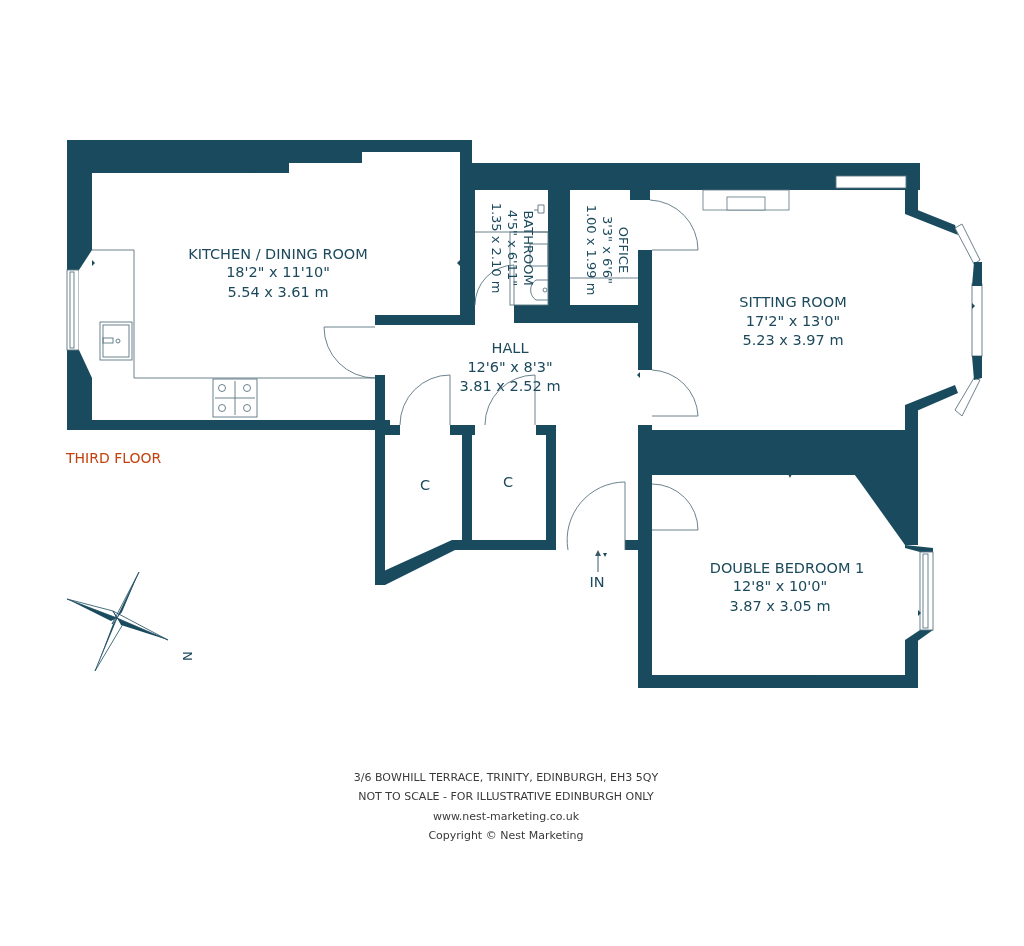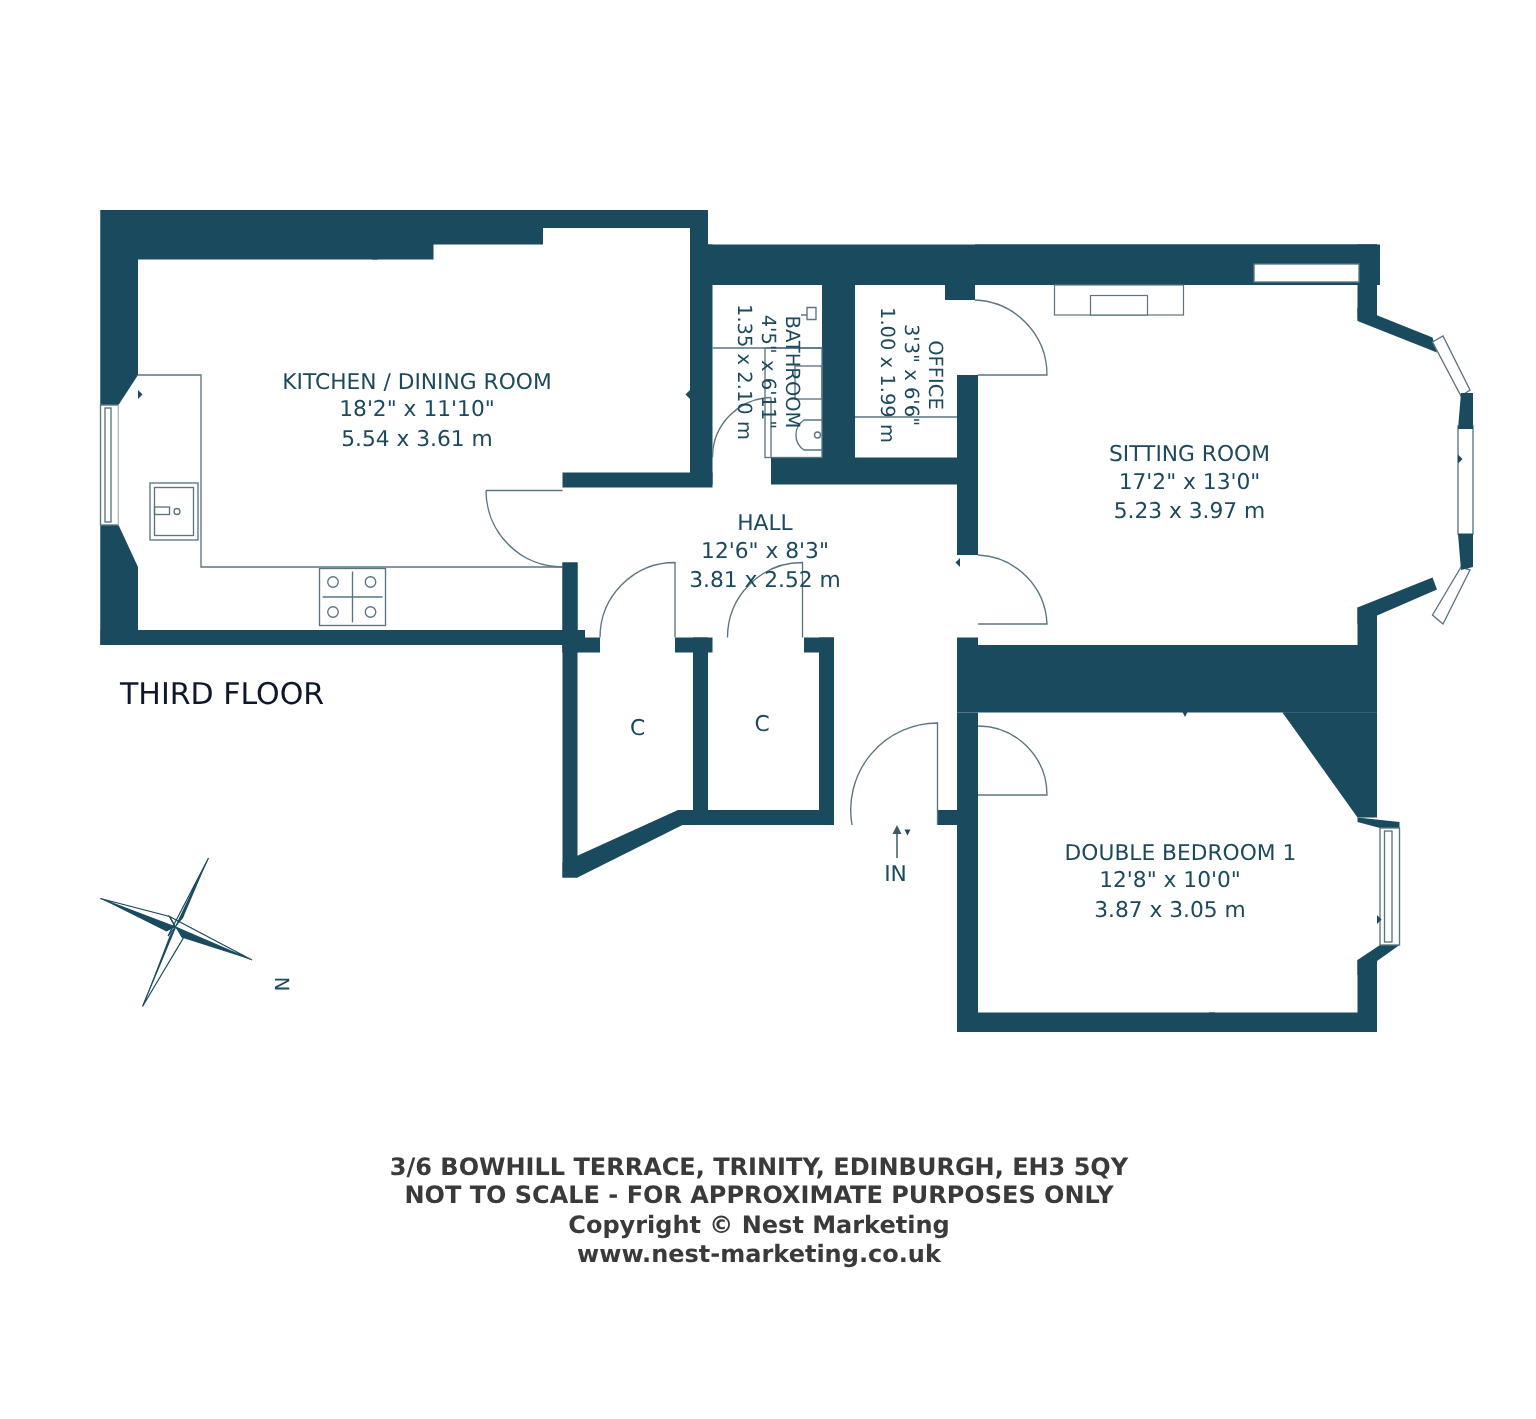--- a/index.html
+++ b/index.html
@@ -4,24 +4,24 @@
 <style>
   html, body { margin: 0; padding: 0; background: #ffffff; }
   body { width: 1024px; height: 946px; position: relative; overflow: hidden;
          font-family: "DejaVu Sans", "Liberation Sans", sans-serif; color: #1c4a5c; }
   svg { position: absolute; left: 0; top: 0; }
   .wall { fill: #1a4a5e; }
   .thin { fill: none; stroke: #5a7580; stroke-width: 0.9; }
   .win  { fill: #ffffff; stroke: #5a7580; stroke-width: 0.9; }
   .room-label { font-family: "DejaVu Sans", sans-serif; font-size: 14.5px; fill: #1c4a5c; }
   .small-label { font-family: "DejaVu Sans", sans-serif; font-size: 13px; fill: #1c4a5c; }
-  .floor-label { position: absolute; left: 80px; top: 450px; font-size: 20px; color: #0f172a;
+  .floor-label { position: absolute; left: 66px; top: 450px; font-size: 14px; color: #c2410c;
                  font-family: "DejaVu Sans", sans-serif; }
   .footer { position: absolute; left: 0; top: 768px; width: 1012px; text-align: center;
-            font-family: "DejaVu Sans", sans-serif; font-size: 16px; color: #3a3a3a; line-height: 19.4px; font-weight: bold; }
+            font-family: "DejaVu Sans", sans-serif; font-size: 11px; color: #3a3a3a; line-height: 19.4px; }
   .footer div { white-space: nowrap; }
   .mark { fill: #1c4a5c; }
 </style>
 </head>
 <body>
 
 <svg width="1024" height="946" viewBox="0 0 1024 946">
 
   <g>
 
@@ -197,16 +197,16 @@
     <polygon points="0,0 -50,-19 -6,3" fill="#1a4a5e"></polygon>
     <polygon points="0,0 -50,-19 -4,-7" fill="none" stroke="#1a4a5e" stroke-width="0.8"></polygon>
   </g>
   <text x="183" y="656" transform="rotate(90 183 656)" font-size="13" fill="#1c4a5c" text-anchor="middle" font-family="DejaVu Sans, sans-serif">N</text>
 </svg>
 
 <div class="floor-label">THIRD FLOOR</div>
 
 <div class="footer">
   <div>3/6 BOWHILL TERRACE, TRINITY, EDINBURGH, EH3 5QY</div>
-  <div>NOT TO SCALE - FOR APPROXIMATE PURPOSES ONLY</div>
+  <div>NOT TO SCALE - FOR ILLUSTRATIVE EDINBURGH ONLY</div>
+  <div>www.nest-marketing.co.uk</div>
   <div>Copyright © Nest Marketing</div>
-  <div>www.nest-marketing.co.uk</div>
 </div>
 
 </body></html>

